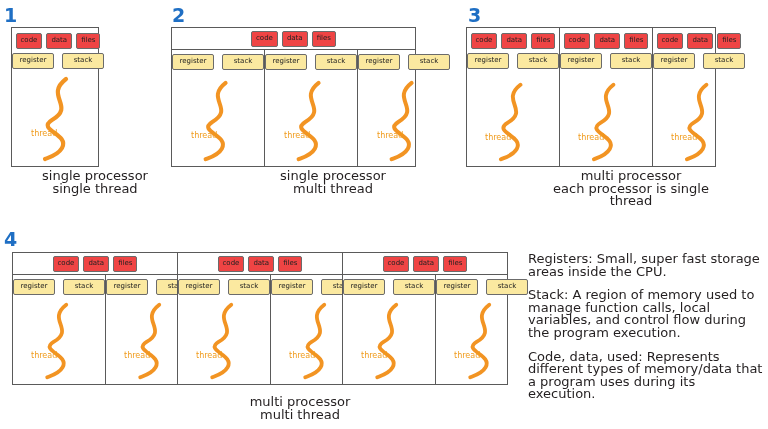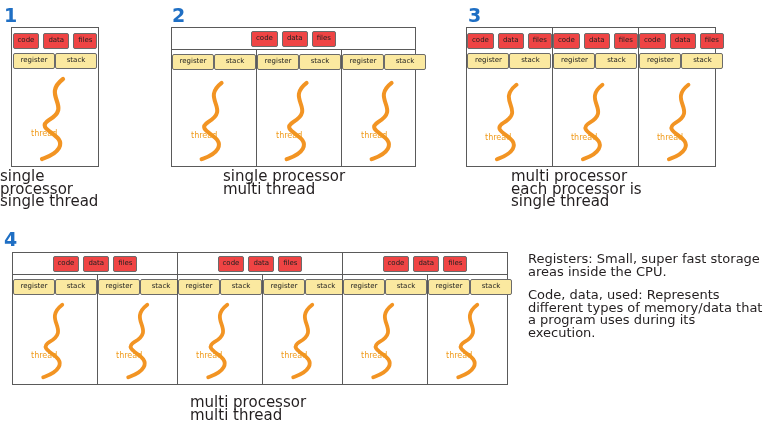--- a/index.html
+++ b/index.html
@@ -8,23 +8,24 @@
     font-family:"DejaVu Sans", sans-serif;
     position:relative;overflow:hidden;
     -webkit-font-smoothing:antialiased;
   }
   .panel{position:absolute;}
   .pnum{
     position:absolute;color:#1f6fc4;font-size:19px;font-weight:bold;
     line-height:1;font-family:"DejaVu Sans", sans-serif;
   }
   .caption{
-    position:absolute;text-align:left;color:#231f20;
-    font-size:15px;line-height:12.5px;white-space:pre-line;
+    position:absolute;text-align:center;color:#231f20;
+    font-size:13px;line-height:12.5px;white-space:pre-line;
     font-family:"DejaVu Sans", sans-serif;
+    padding-left:40px;
   }
   .group{
     position:absolute;border:1.4px solid #5a5a5a;background:#ffffff;
     box-sizing:border-box;display:flex;flex-direction:column;
   }
   .sharedbar{
     border-bottom:1.4px solid #5a5a5a;box-sizing:border-box;
     display:flex;align-items:center;justify-content:center;
     height:22px;flex:0 0 22px;gap:4px;
   }
@@ -36,21 +37,21 @@
   .col + .col{border-left:1.4px solid #5a5a5a;}
   .chip{
     box-sizing:border-box;border:1.1px solid #6b6b6b;border-radius:2px;
     font-size:7px;line-height:1;padding:3px 4px 4px 4px;color:#222;
     text-align:center;white-space:nowrap;
     font-family:"DejaVu Sans", sans-serif;
   }
   .chip.green{background:#ef4444;}
   .chip.yellow{background:#fbe9a0;}
   .rowtop{display:flex;gap:4px;justify-content:center;margin-top:5px;}
-  .rowrs{display:flex;gap:0;justify-content:center;margin-top:4px;}
+  .rowrs{display:flex;gap:8px;justify-content:center;margin-top:4px;}
   .rowrs .chip{min-width:42px;}
   .threadwrap{position:relative;flex:1;width:100%;}
   .threadwrap svg{position:absolute;left:50%;transform:translateX(-50%);bottom:4px;}
   .tlabel{
     position:absolute;color:#f09a1a;font-size:8px;line-height:1;
     font-family:"DejaVu Sans", sans-serif;white-space:nowrap;margin-left:7px;
   }
   
   .notes{
     position:absolute;color:#231f20;font-size:13px;line-height:12.6px;
@@ -318,14 +319,15 @@
       </div>
     </div>
   </div>
 
   <div class="caption" style="left:190px;top:396px;width:140px;">multi processor
 multi thread</div>
 </div>
 
 <div class="notes" style="left:528px;top:253px;">
   <p>Registers: Small, super fast storage areas inside the CPU.</p>
+  <p>Stack: A region of memory used to manage function calls, local variables, and control flow during the program execution.</p>
   <p>Code, data, used: Represents different types of memory/data that a program uses during its execution.</p>
 </div>
 
 </body></html>

